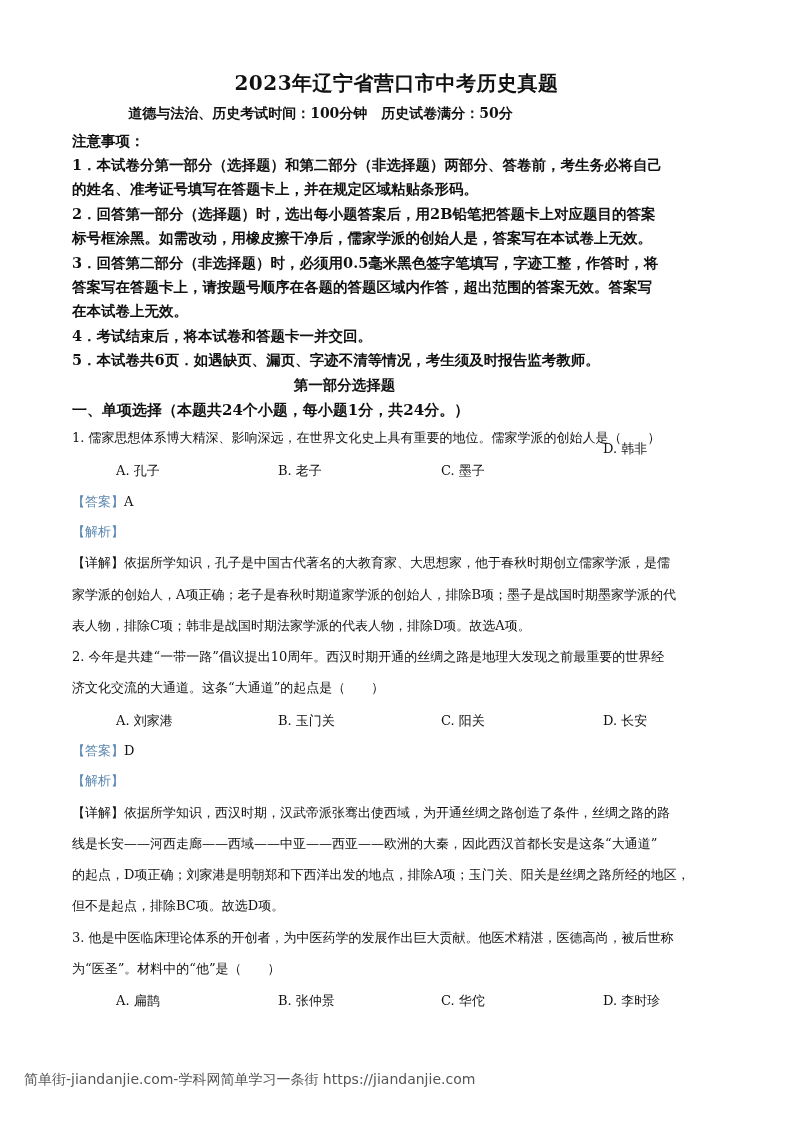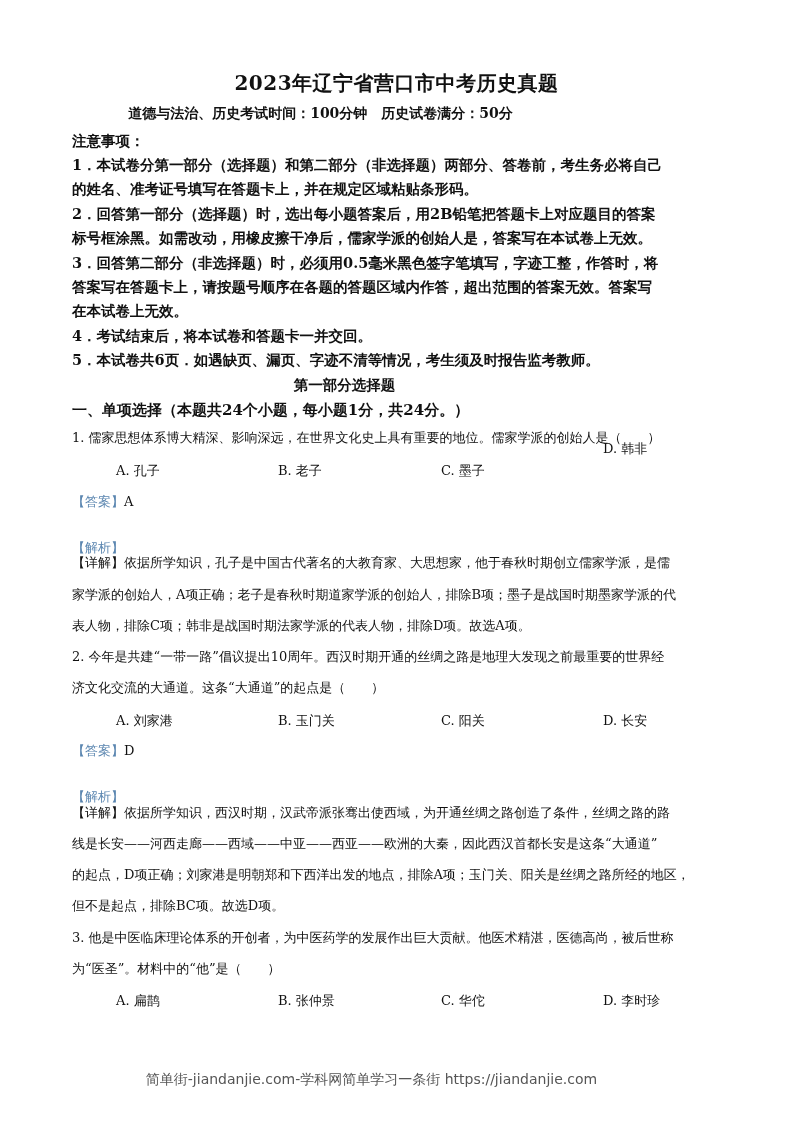--- a/index.html
+++ b/index.html
@@ -9,23 +9,23 @@
     font-family: "DejaVu Serif", serif; font-weight: bold; font-size: 20px; letter-spacing: 0.5px; }
   .subtitle { position: absolute; left: 0; width: 641px; top: 105px; text-align: center;
     font-family: "DejaVu Serif", serif; font-weight: bold; font-size: 14px; }
   .bold-line { position: absolute; left: 72px; width: 650px; font-family: "DejaVu Serif", serif;
     font-weight: bold; font-size: 14.5px; white-space: nowrap; line-height: 18px; }
   .section-title { position: absolute; left: 0; width: 689px; text-align: center; font-family: "DejaVu Serif", serif;
     font-weight: bold; font-size: 14.5px; }
   .norm { position: absolute; left: 72px; width: 660px; font-family: "DejaVu Serif", serif;
     font-size: 13px; white-space: nowrap; line-height: 16px; }
   .opt { position: absolute; font-family: "DejaVu Serif", serif; font-size: 13px; white-space: nowrap; margin-left: 44px; }
-  .tag { color: #5b86b0; margin-top: 16px; }
-  .footer { position: absolute; left: 0; width: 743px; top: 1071px; text-align: center;
-    font-family: "DejaVu Sans", sans-serif; font-size: 14px; color: #555; }
+  .tag { color: #5b86b0; }
+  .footer { position: absolute; left: 0; width: 743px; top: 1071px; text-align: left;
+    font-family: "DejaVu Sans", sans-serif; font-size: 14px; color: #555; padding-left: 24px; }
 </style>
 </head>
 <body>
 
 <div class="page">
   <div class="title">2023年辽宁省营口市中考历史真题</div>
   <div class="subtitle">道德与法治、历史考试时间：100分钟　历史试卷满分：50分</div>
 
   <div class="bold-line" style="top:132px">注意事项：</div>
   <div class="bold-line" style="top:156px">1．本试卷分第一部分（选择题）和第二部分（非选择题）两部分、答卷前，考生务必将自己</div>

